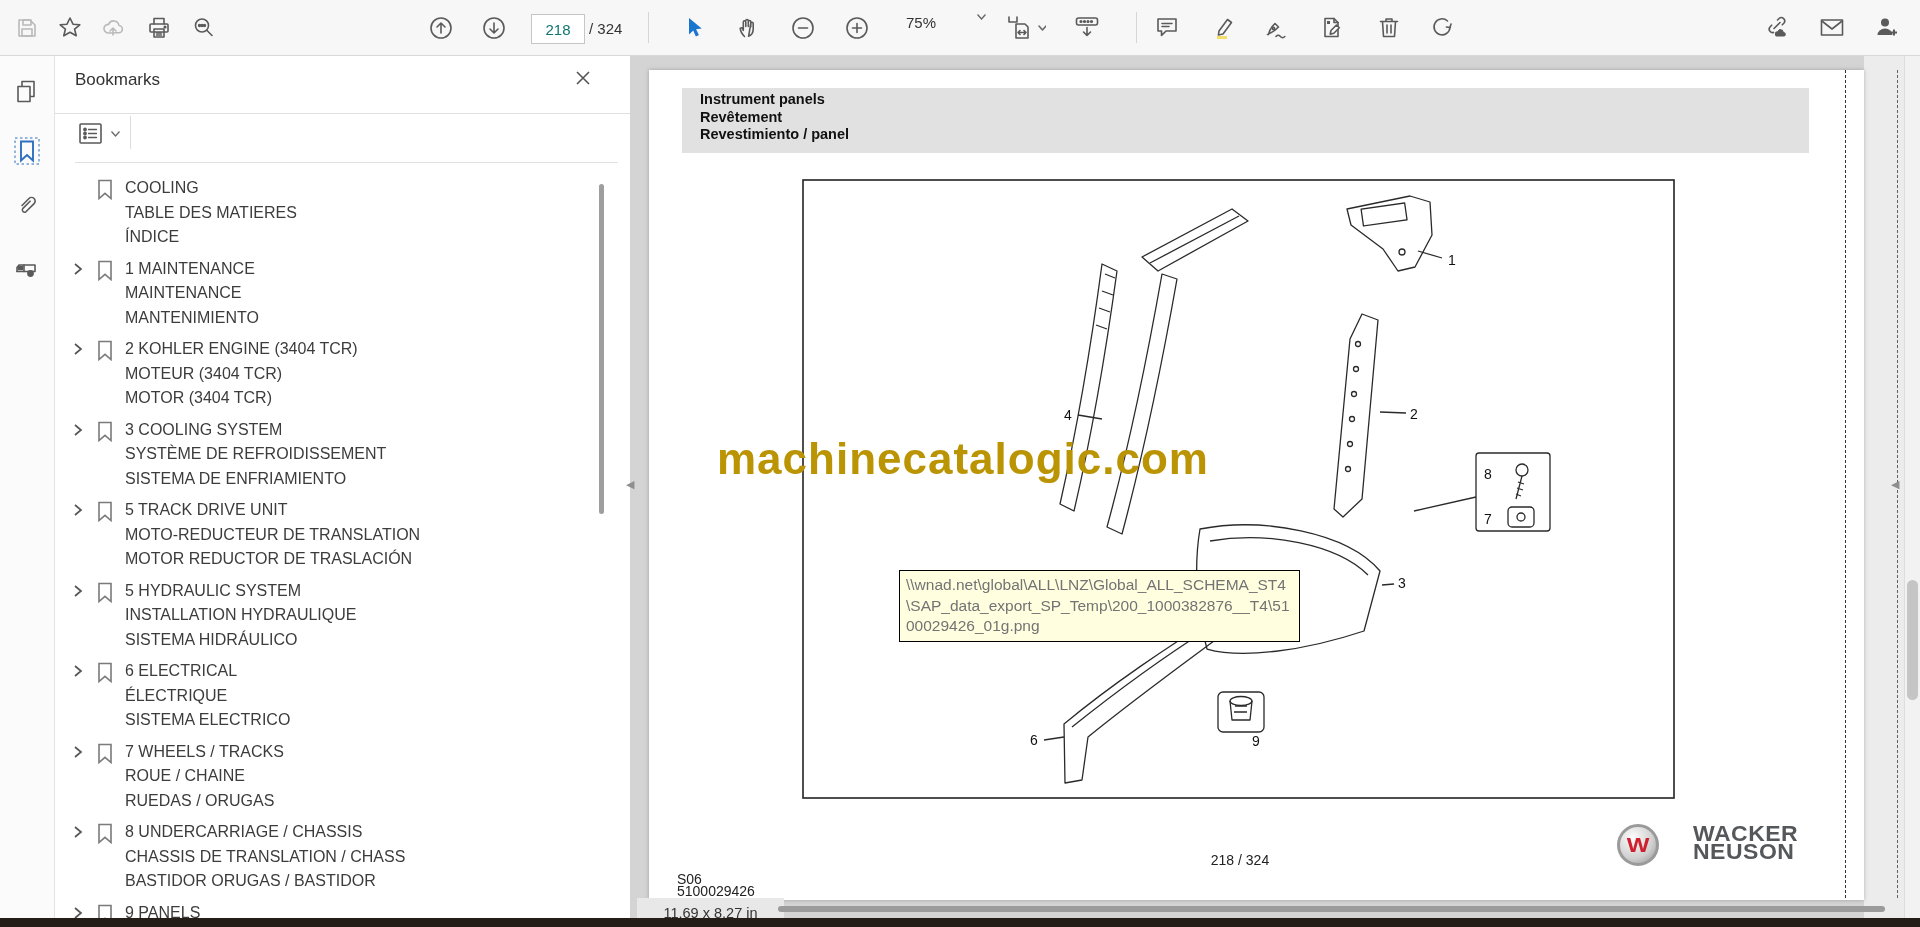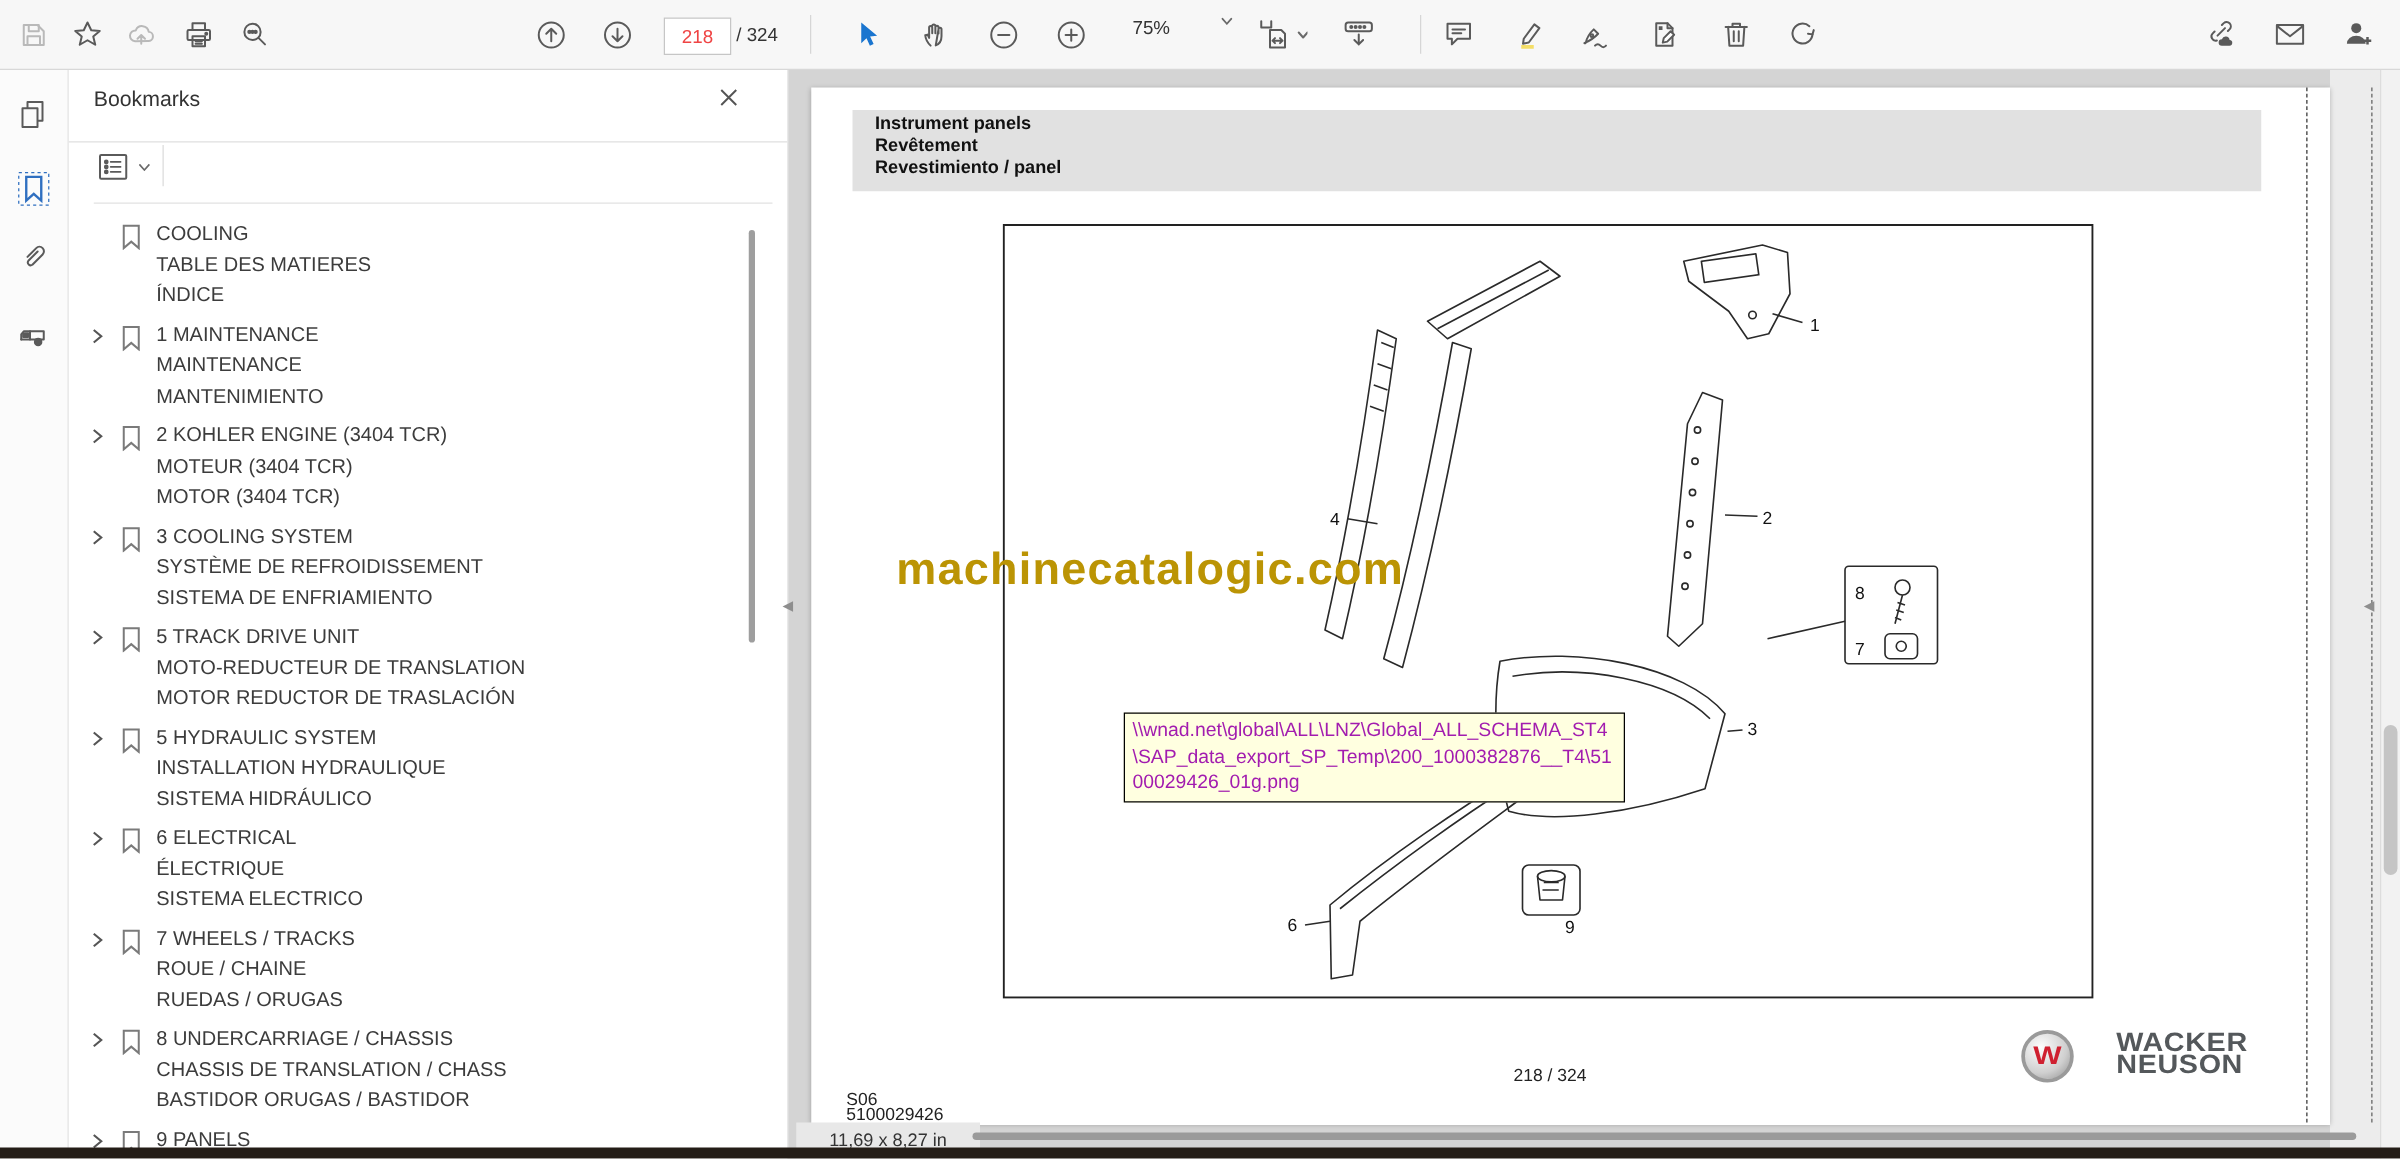--- a/index.html
+++ b/index.html
@@ -1,21 +1,21 @@
 <!DOCTYPE html>
 <html><head>
 <meta charset="utf-8">
 <style>
   html,body{margin:0;padding:0;background:#d4d4d4;font-family:"Liberation Sans",sans-serif;}
   #app{position:relative;width:1920px;height:927px;overflow:hidden;background:#fff;}
   
   #toolbar{position:absolute;left:0;top:0;width:1920px;height:55px;background:#f7f7f7;border-bottom:1px solid #d8d8d8;z-index:40;}
   .tbi{position:absolute;top:50%;transform:translate(-50%,-50%);width:38px;height:38px;display:flex;align-items:center;justify-content:center;cursor:pointer;}
   .tb-sep{position:absolute;top:12px;width:1px;height:31px;background:#d6d6d6;}
-  .page-input{position:absolute;left:531px;top:14px;width:48px;height:26px;border:1px solid #c6c6c6;background:#fff;text-align:center;font-size:15px;color:#ef4444;font-family:"Liberation Sans",sans-serif;}
+  .page-input{position:absolute;left:531px;top:14px;width:48px;height:26px;border:1px solid #c6c6c6;background:#fff;text-align:center;font-size:15px;color:#0f766e;font-family:"Liberation Sans",sans-serif;}
   .page-total{position:absolute;left:589px;top:20px;font-size:15px;color:#333;white-space:nowrap;text-align:right;}
   .zoom-dd{position:absolute;left:900px;top:14px;width:80px;height:27px;display:flex;justify-content:space-between;padding:0 6px;cursor:pointer;}
   .zoom-dd span{font-size:15px;color:#333;}
   
   #left-rail{position:absolute;left:0;top:55px;width:54px;height:872px;background:#fbfbfb;border-right:1px solid #e3e3e3;z-index:30;}
   .rail-btn{position:absolute;left:50%;transform:translate(-50%,-50%);width:40px;height:40px;display:flex;align-items:center;justify-content:center;cursor:pointer;}
   
   #bm-panel{position:absolute;left:54px;top:55px;width:576px;height:872px;background:#fff;border-right:1px solid #d4d4d4;overflow:hidden;z-index:20;}
   .bm-title{position:absolute;left:21px;top:15px;font-size:17px;color:#333;}
   .bm-close{position:absolute;right:36px;top:12px;width:22px;height:22px;display:flex;align-items:center;justify-content:center;cursor:pointer;}
@@ -31,22 +31,22 @@
   .bm-line{font-size:16px;line-height:24.5px;color:#3c3c3c;white-space:nowrap;cursor:pointer;}
   .bm-scroll{position:absolute;left:545px;top:129px;width:5px;height:330px;background:#9e9e9e;border-radius:3px;cursor:pointer;}
   .panel-handle{position:absolute;z-index:45;color:#8e8e8e;font-size:11px;cursor:pointer;user-select:none;}
   
   #doc-area{position:absolute;left:630px;top:55px;width:1290px;height:872px;background:#d4d4d4;z-index:10;}
   #page{position:absolute;left:19px;top:15px;width:1215px;height:830px;background:#fff;box-shadow:0 0 4px rgba(0,0,0,.25);}
   .hdr-band{position:absolute;left:33px;top:18px;width:1127px;height:65px;background:#e1e1e1;}
   .hdr-band div{margin-left:18px;font-size:14.5px;line-height:17.5px;font-weight:bold;color:#111;}
   .hdr-band div:first-child{padding-top:3px;}
   #diagram-box{position:absolute;left:153px;top:109px;width:873px;height:620px;}
-  #watermark{position:absolute;left:68px;top:364px;font-size:36px;font-weight:bold;letter-spacing:1px;color:#bb9404;white-space:nowrap;z-index:5;}
-  #tooltip{position:absolute;left:250px;top:500px;width:387px;background:#ffffe0;border:1px solid #000;padding:4px 6px;font-size:15.5px;line-height:20.5px;color:#a21caf;word-break:break-all;z-index:8;}
+  #watermark{position:absolute;left:68px;top:364px;font-size:44px;font-weight:bold;letter-spacing:1px;color:#bb9404;white-space:nowrap;z-index:5;}
+  #tooltip{position:absolute;left:250px;top:500px;width:387px;background:#ffffe0;border:1px solid #000;padding:4px 6px;font-size:15.5px;line-height:20.5px;color:#737373;word-break:break-all;z-index:8;}
   .pg-foot-code{position:absolute;left:28px;top:803px;font-size:14px;line-height:12px;color:#222;}
   .pg-foot-num{position:absolute;left:541px;top:782px;width:100px;text-align:center;font-size:14px;color:#222;}
   #brand{position:absolute;left:968px;top:752px;width:230px;height:52px;}
   .brand-circle{position:absolute;left:0;top:2px;width:42px;height:42px;border-radius:50%;background:radial-gradient(circle at 35% 30%,#fdfdfd,#cfcfcf 60%,#8f8f8f);border:3px solid #9a9a9a;box-sizing:border-box;display:flex;align-items:center;justify-content:center;}
   .brand-w{font-size:24px;font-weight:bold;color:#cf2030;line-height:1;transform:scaleY(.85);}
   .brand-text{position:absolute;left:76px;top:2px;font-size:23px;line-height:19px;font-weight:800;letter-spacing:.5px;color:#54585b;transform:scaleY(.92);}
   .crop-line{position:absolute;top:0;height:828px;width:0;border-left:1px dashed #333;}
   
   .right-gutter{position:absolute;left:1234px;top:0;width:56px;height:872px;background:#ececec;}
   .v-track{position:absolute;left:1274px;top:0;width:16px;height:872px;background:#f2f2f2;border-left:1px solid #ddd;}

